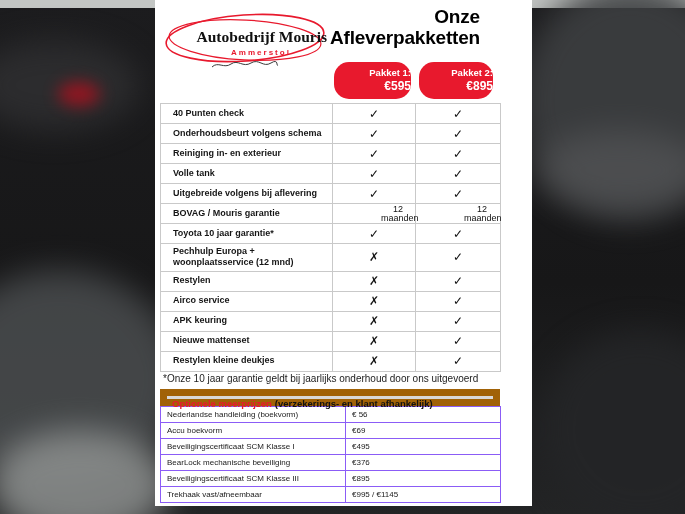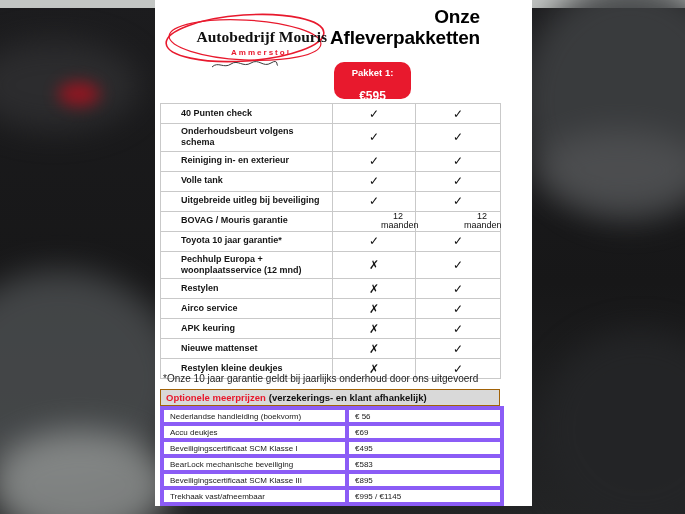--- a/index.html
+++ b/index.html
@@ -30,46 +30,46 @@
               font-family:"Liberation Serif", serif; font-weight:700; font-size:15.5px; color:#101010; white-space:nowrap;}
   .logo-city{ position:absolute; top:43px; left:16px; width:100%; text-align:center;
               font-size:8px; font-weight:700; letter-spacing:2px; color:var(--accent,#e8192d);}
   .logo-script{ position:absolute; top:54px; left:47px; }
 
   
   .title{ position:absolute; left:175px; top:6px; font-weight:700; font-size:19px;
           line-height:1.13; color:#000; letter-spacing:-0.2px;text-align:right; }
 
   
-  .badge{ position:absolute; top:62px; height:37px; border-radius:10px; background:var(--accent,#e8192d);
-          color:#fff; text-align:center; padding-top:5px; }
+  .badge{ position:absolute; top:62px; height:37px; border-radius:15px; background:var(--accent,#e8192d);
+          color:#fff; text-align:right; padding-top:5px; }
   .badge-1{ left:179px; width:77px; }
   .badge-2{ left:264px; width:74px; }
   .badge-label{ font-size:9.5px; font-weight:700; }
-  .badge-price{ font-size:12px; font-weight:700; margin-top:11px; }
+  .badge-price{ font-size:12px; font-weight:700; margin-top:1px; }
 
   
   table{ border-collapse:collapse; table-layout:fixed; }
   .features{ position:absolute; left:5px; top:103px; width:340px; }
   .features td{ border:1px solid #c9c9c9; height:20px; vertical-align:middle; }
-  .features td.lbl{ font-size:9px; font-weight:700; color:#151515; padding:2px 4px 2px 20px; line-height:1.25; }
+  .features td.lbl{ font-size:9px; font-weight:700; color:#151515; padding:2px 4px 2px 12px; line-height:1.25; }
   .features td.val{ text-align:center; font-size:12px; color:#111; line-height:1; }
   .features td.val.text-val{ font-size:9px; font-weight:400;padding-left:48px; }
 
   
   .footnote{ position:absolute; left:8px; top:373px; font-size:10px; color:#1c1c1c; }
 
   
   .options{ position:absolute; left:5px; top:389px; width:340px; }
-  .options-header{ height:17px; line-height:16px; background:#d9d9d9; border:1px solid #a16207;
+  .options-header{ height:17px; line-height:16px; background:#d9d9d9; border:7px solid #a16207;
                    font-size:9.5px; font-weight:700; padding-left:5px; color:#111; white-space:nowrap; }
   .options-header .red{ color:var(--accent,#e8192d); }
   .options-header .blk{ margin-left:3px; }
   .opts-table{ width:340px; }
-  .opts-table td{ border:4px solid #8b5cf6; height:16px; vertical-align:middle;
+  .opts-table td{ border:1px solid #8b5cf6; height:16px; vertical-align:middle;
                   font-size:8px; color:#1a1a1a; padding:1px 4px 1px 6px; }
 </style>
 </head>
 <body>
 
 <div class="stage">
 
   <div class="bg-strip"></div>
   <div class="blob b-left-mid"></div>
   <div class="blob b-red"></div>
@@ -95,20 +95,24 @@
 
     <div class="title">
       <div>Onze</div>
       <div>Afleverpakketten</div>
     </div>
 
     <div class="badge badge-1">
       <div class="badge-label">Pakket 1:</div>
       <div class="badge-price">€595</div>
     </div>
+    <div class="badge badge-2">
+      <div class="badge-label">Pakket 2:</div>
+      <div class="badge-price">€895</div>
+    </div>
 
     <table class="features">
       <colgroup>
           <col style="width:172px">
           <col style="width:83px">
           <col style="width:85px">
         </colgroup>
       <tbody>
           <tr>
     <td class="lbl">40 Punten check</td>
@@ -124,21 +128,21 @@
     <td class="lbl">Reiniging in- en exterieur</td>
     <td class="val">✓</td>
     <td class="val">✓</td>
   </tr>
           <tr>
     <td class="lbl">Volle tank</td>
     <td class="val">✓</td>
     <td class="val">✓</td>
   </tr>
           <tr>
-    <td class="lbl">Uitgebreide uitleg bij beveiliging</td>
+    <td class="lbl">Uitgebreide volgens bij aflevering</td>
     <td class="val">✓</td>
     <td class="val">✓</td>
   </tr>
           <tr>
     <td class="lbl">BOVAG / Mouris garantie</td>
     <td class="val text-val">12 maanden</td>
     <td class="val text-val">12 maanden</td>
   </tr>
           <tr>
     <td class="lbl">Toyota 10 jaar garantie*</td>
@@ -188,30 +192,30 @@
         <colgroup>
             <col style="width:185px">
             <col style="width:155px">
           </colgroup>
         <tbody>
             <tr>
     <td>Nederlandse handleiding (boekvorm)</td>
     <td>€ 56</td>
   </tr>
             <tr>
-    <td>Accu deukjes</td>
+    <td>Accu boekvorm</td>
     <td>€69</td>
   </tr>
             <tr>
     <td>Beveiligingscertificaat SCM Klasse I</td>
     <td>€495</td>
   </tr>
             <tr>
     <td>BearLock mechanische beveiliging</td>
-    <td>€583</td>
+    <td>€376</td>
   </tr>
             <tr>
     <td>Beveiligingscertificaat SCM Klasse III</td>
     <td>€895</td>
   </tr>
             <tr>
     <td>Trekhaak vast/afneembaar</td>
     <td>€995 / €1145</td>
   </tr>
           </tbody>

